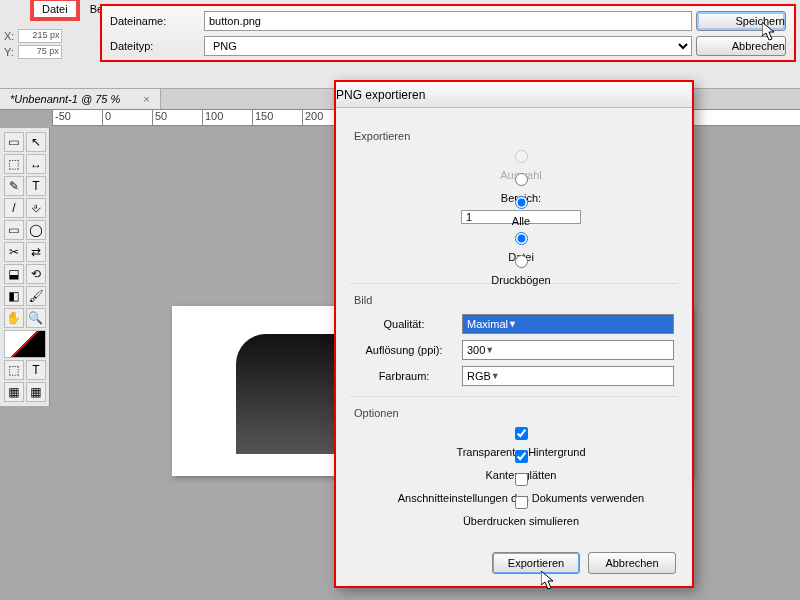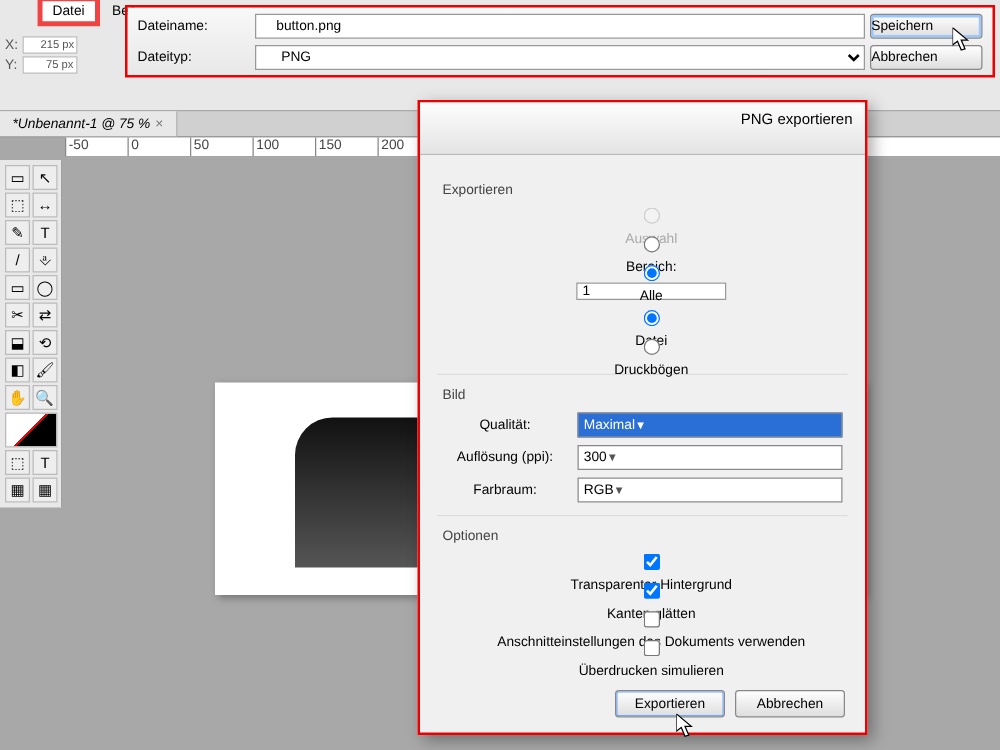--- a/index.html
+++ b/index.html
@@ -7,50 +7,50 @@
 
 
 .top-area { background: #e8e8e8; height: 88px; position: relative; }
 .menu-bar { height: 18px; display: flex; align-items: center; padding-left: 30px; gap: 2px; }
 .menu-item { padding: 2px 8px; }
 .menu-item.highlighted { border: 4px solid #ef4444; background: #fff; }
 
 .save-bar { position: absolute; top: 4px; left: 100px; right: 4px; height: 58px; border: 2px solid #e00; background: linear-gradient(#f8f8f8,#e8e8e8); display: grid; grid-template-columns: 90px 1fr 90px; grid-template-rows: 1fr 1fr; gap: 4px; padding: 4px 8px; align-items: center; }
 .sb-label { text-align: left; }
 .sb-input { display: flex; align-items: center; }
-.sb-input input, .sb-input select { width: 100%; height: 20px; border: 1px solid #999; padding: 0 16px; background: #fff; }
-.sb-btn { height: 20px; border: 1px solid #888; background: linear-gradient(#fefefe,#dedede); border-radius: 3px; text-align: left; line-height: 18px; cursor: pointer; }
+.sb-input input, .sb-input select { width: 100%; height: 20px; border: 1px solid #999; padding: 0 4px; background: #fff; }
+.sb-btn { height: 20px; border: 1px solid #888; background: linear-gradient(#fefefe,#dedede); border-radius: 3px; text-align: right; line-height: 18px; cursor: pointer; }
 .sb-btn.highlight { box-shadow: 0 0 0 2px #9ac8ff inset; }
 
 .coord-bar { position: absolute; top: 28px; left: 4px; width: 92px; font-size: 10px; color: #555; }
 .coord-row { display: flex; align-items: center; gap: 4px; height: 16px; }
 .coord-input { width: 44px; height: 14px; border: 1px solid #bbb; background: #fff; font-size: 9px; text-align: right; padding-right: 2px; }
 
 
 .doc-tabs { height: 22px; background: #d0d0d0; border-top: 1px solid #aaa; border-bottom: 1px solid #888; display: flex; }
-.doc-tab { background: #e8e8e8; border-right: 1px solid #aaa; padding: 4px 10px; display: flex; align-items: center; gap: 4px; font-style: italic; }
+.doc-tab { background: #e8e8e8; border-right: 1px solid #aaa; padding: 4px 10px; display: flex; align-items: center; gap: 23px; font-style: italic; }
 .doc-tab .close { font-style: normal; color: #777; }
 
 
 .ruler-h { position: absolute; top: 110px; left: 52px; right: 0; height: 16px; background: #fff; border-bottom: 1px solid #888; display: flex; font-size: 9px; color: #444; }
 .ruler-tick { width: 50px; border-left: 1px solid #888; padding-left: 2px; }
 
 
 .tools { position: absolute; top: 128px; left: 0; width: 50px; background: #e8e8e8; border-right: 1px solid #888; padding: 4px; display: grid; grid-template-columns: 1fr 1fr; gap: 2px; }
 .tool { width: 20px; height: 20px; border: 1px solid #bbb; background: #eee; display: flex; align-items: center; justify-content: center; font-size: 12px; }
 .tool.wide { grid-column: span 2; width: 42px; height: 28px; background: linear-gradient(135deg,#fff 48%,#e00 48%,#e00 52%,#000 52%); }
 
 
 .canvas { position: absolute; top: 126px; left: 52px; right: 0; bottom: 0; background: #a8a8a8; }
 .page { position: absolute; top: 180px; left: 120px; width: 520px; height: 170px; background: #fff; box-shadow: 2px 2px 6px rgba(0,0,0,.3); }
 .black-rect { position: absolute; top: 28px; left: 64px; width: 420px; height: 120px; border-radius: 30px 30px 0 0; background: linear-gradient(#111,#555); }
 
 
 .dialog { position: absolute; top: 80px; left: 334px; width: 360px; height: 508px; border: 2px solid #e00; background: #f0f0f0; box-shadow: 4px 4px 12px rgba(0,0,0,.35); display: flex; flex-direction: column; }
-.dlg-title { height: 42px; background: linear-gradient(#fdfdfd,#e4e4e4); border-bottom: 1px solid #bbb; padding: 6px 10px; font-size: 12px; text-align: right; }
+.dlg-title { height: 26px; background: linear-gradient(#fdfdfd,#e4e4e4); border-bottom: 1px solid #bbb; padding: 6px 0; font-size: 12px; }
 .dlg-body { flex: 1; padding: 16px 18px; overflow: auto; }
 .section-label { margin: 6px 0 8px 0; color: #444; }
 .radio-row, .check-row { display: flex; align-items: center; gap: 6px; margin: 5px 0 5px 14px; height: 18px; flex-direction: column; }
 .radio-row input, .check-row input { margin: 0; }
 .radio-row.disabled { color: #aaa; }
 .range-select { margin-left: 4px; width: 120px; height: 18px; border: 1px solid #999; background: #fff; padding: 0 4px; }
 .grid2 { display: grid; grid-template-columns: 100px 1fr; gap: 6px 8px; align-items: center; margin-left: 0; }
 .grid2 label { text-align: center; }
 .combo { height: 20px; border: 1px solid #888; background: #fff; padding: 0 4px; display: flex; align-items: center; }
 .combo.selblue { background: #2a6fd6; color: #fff; }

